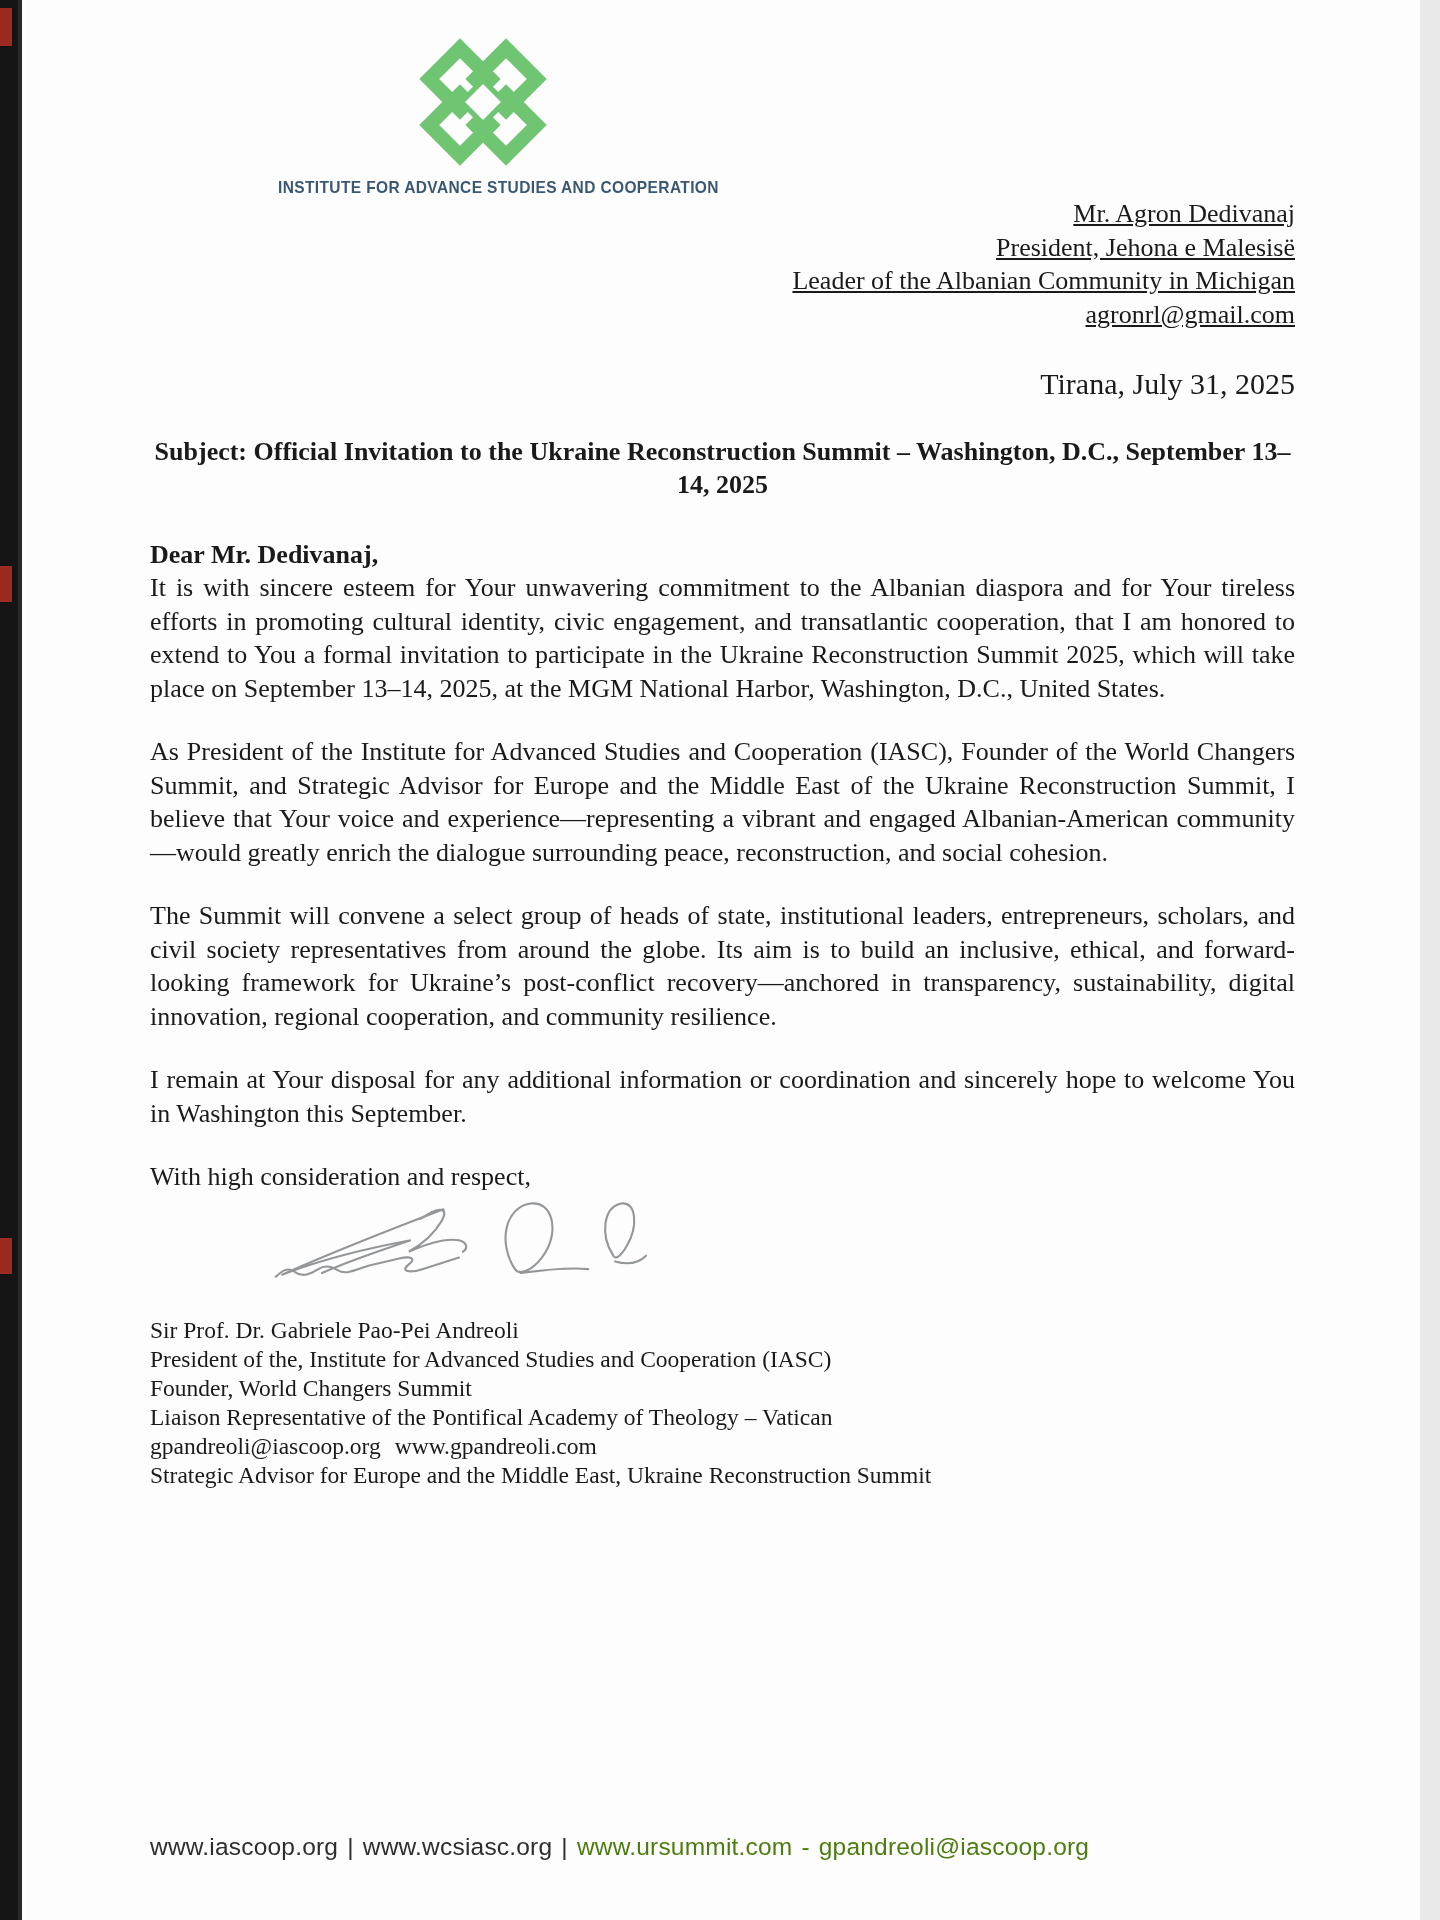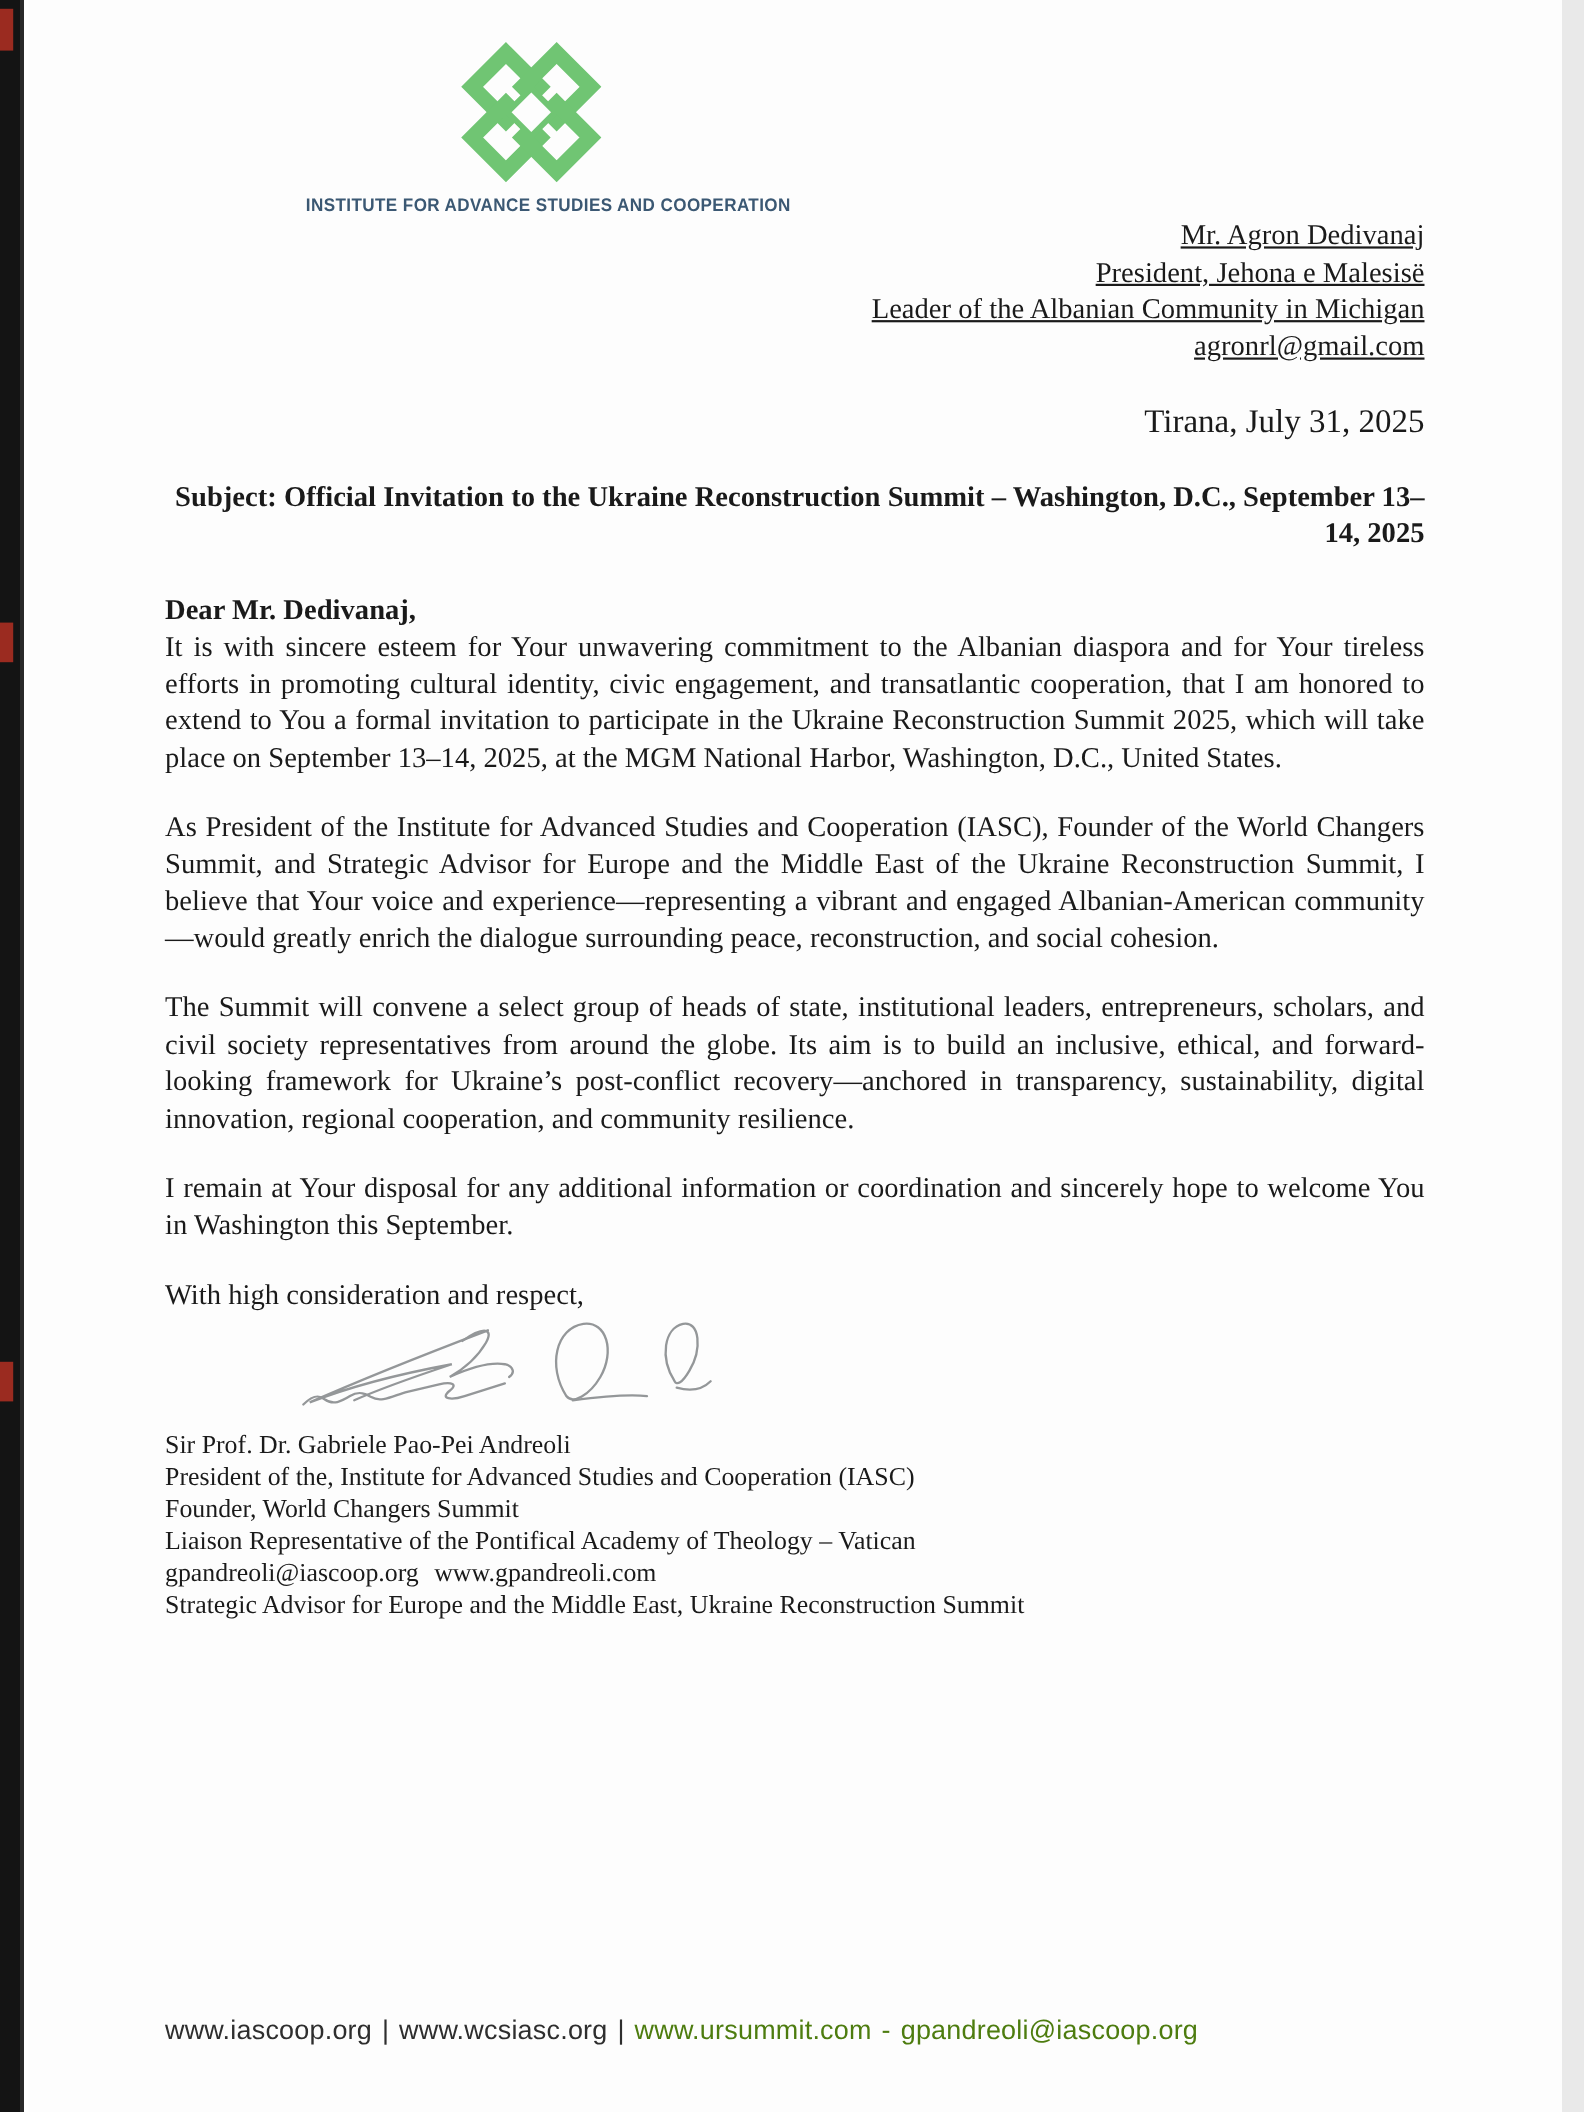--- a/index.html
+++ b/index.html
@@ -23,27 +23,27 @@
   .org-name{
     margin-left:128px;margin-top:12px;width:445px;
     text-align:center;white-space:nowrap;
     font-family:"Liberation Sans","DejaVu Sans",sans-serif;
     font-weight:700;font-size:16.5px;letter-spacing:.4px;
     color:#3b5873;
     transform:scaleX(.94);transform-origin:left center;
   }
   .recipient{text-align:right;font-size:26px;line-height:33.5px;text-decoration:underline;}
   .dateline{margin-top:36px;text-align:right;font-size:30px;line-height:33.5px;}
-  .subject{margin-top:34px;font-weight:700;font-size:26px;line-height:33.5px;text-align:right;}
+  .subject{margin-top:34px;font-weight:700;font-size:26px;line-height:33.5px;text-align:center;}
   .greeting{margin-top:36px;font-size:26px;line-height:33.5px;font-weight:bold;}
   .para{font-size:26px;line-height:33.5px;text-align:justify;}
   .para + .para{margin-top:30px;}
   .closing{margin-top:30px;font-size:26px;line-height:33.5px;}
   .signature{display:block;margin-top:-2px;margin-left:62px;width:438px;height:108px;}
-  .sig-block{margin-top:0;font-size:23.5px;line-height:29px;}
+  .sig-block{margin-top:16px;font-size:23.5px;line-height:29px;}
   .sig-line{white-space:nowrap;}
   .sig-gap{display:inline-block;width:14px;}
   .footer{
     position:absolute;left:150px;top:1833px;width:1200px;
     font-family:"Liberation Sans","DejaVu Sans",sans-serif;
     font-size:24.5px;color:#2e2e2e;letter-spacing:.2px;
   }
   .footer .lt{color:#4d7c0f;}
   .footer .sep{padding:0 9px;}
 </style>

